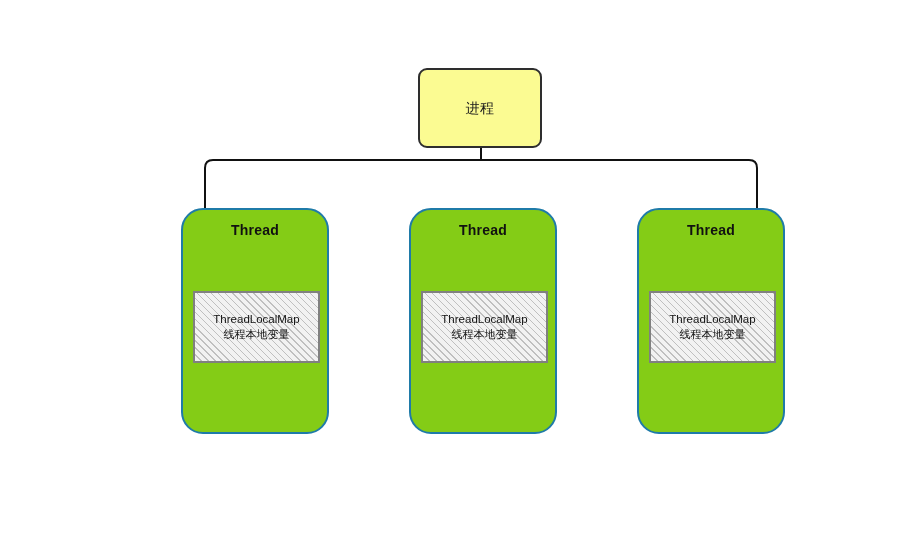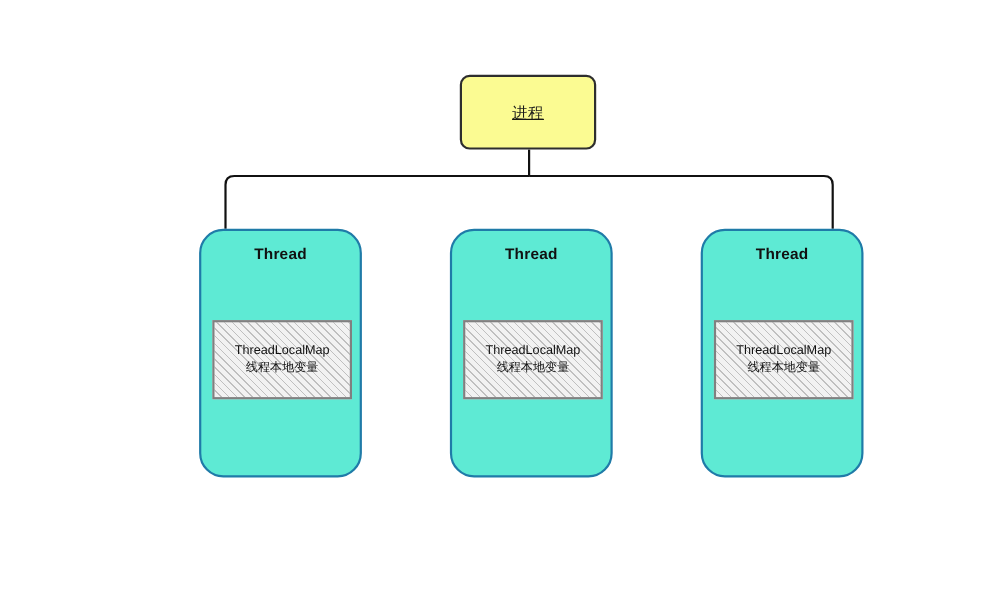--- a/index.html
+++ b/index.html
@@ -32,46 +32,45 @@
     height: 540px;
     z-index: 1;
   }
 
   
   .process-node {
     position: absolute;
     left: 418px;
     top: 68px;
     width: 124px;
-    height: 68px;
+    height: 80px;
     box-sizing: border-box;
     background: #fbfb92;
     border: 2px solid #2e2e2e;
     border-radius: 9px;
     display: flex;
     align-items: center;
     justify-content: center;
     z-index: 3;
-    text-decoration: underline;
   }
   .process-label {
     font-size: 14px;
     color: #1a1a1a;
     line-height: 1;
     letter-spacing: 0.5px;
   }
 
   
   .thread-node {
     position: absolute;
     top: 208px;
     width: 148px;
     height: 226px;
     box-sizing: border-box;
-    background: #5eead4;
+    background: #84cc16;
     border: 2px solid #1f7ba8;
     border-radius: 22px;
     z-index: 3;
   }
   .thread-node.n0 { left: 181px; }
   .thread-node.n1 { left: 409px; }
   .thread-node.n2 { left: 637px; }
 
   .thread-title {
     position: absolute;

